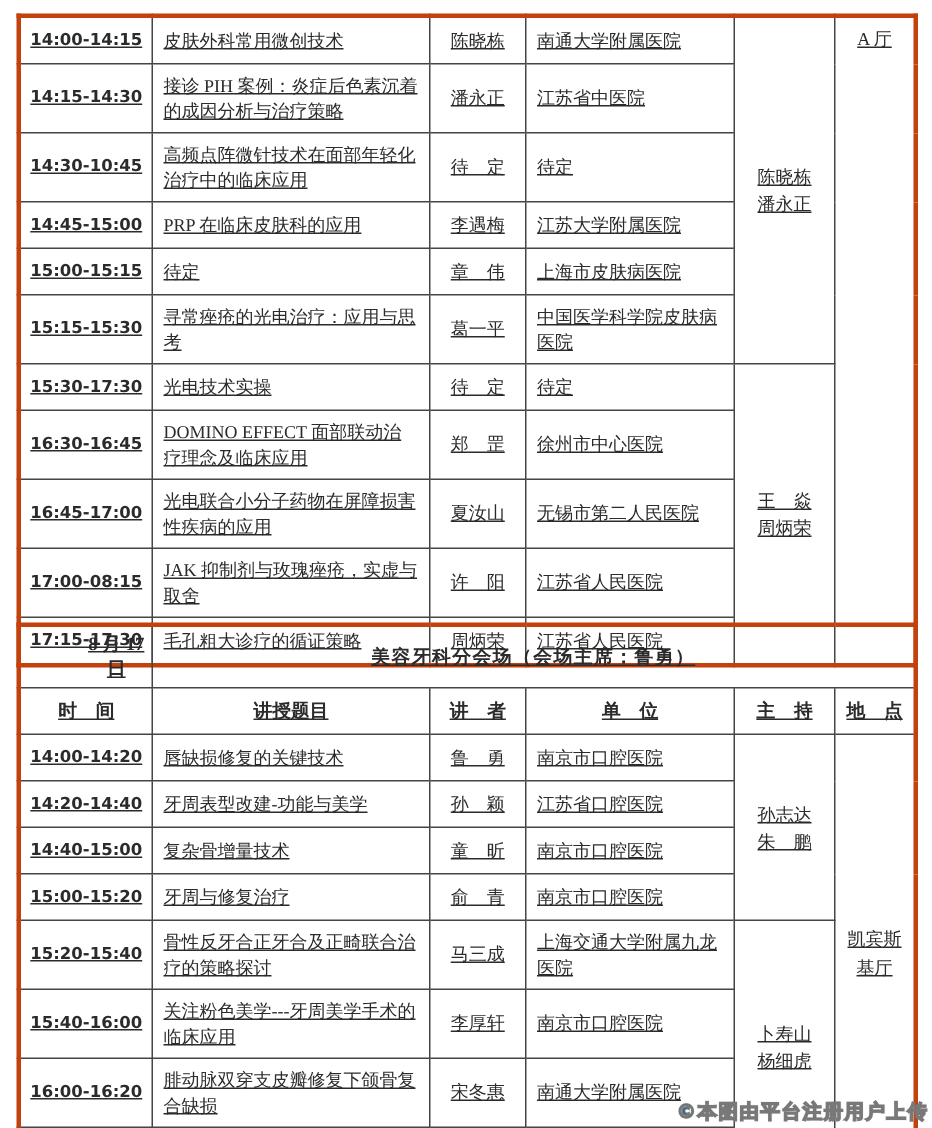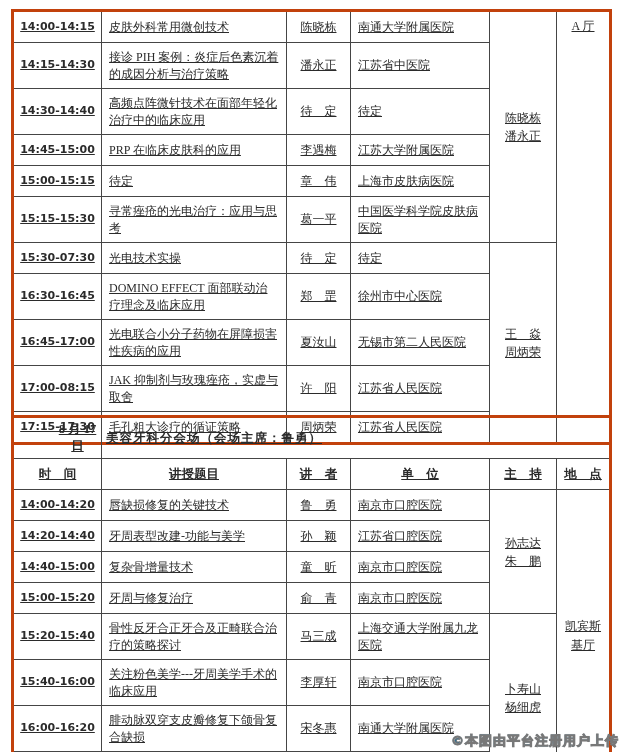--- a/index.html
+++ b/index.html
@@ -34,21 +34,21 @@
     white-space:nowrap;
   }
   .topic{text-align:left;padding:2px 7px;margin-top:27px;}
   .speaker{text-align:center;}
   .unit{text-align:left;padding:2px 7px;margin-top:39px;}
   .moderator{text-align:center;vertical-align:middle;}
   .moderator .mod-name{display:block;line-height:1.5;}
   .location{text-align:center;vertical-align:top;padding-top:6px;margin-top:44px;}
   .location2{text-align:center;vertical-align:middle;line-height:1.6;}
   .datecell{text-align:center;font-weight:bold;font-size:12.5px;padding-left:44px;}
-  .sessiontitle{text-align:left;font-weight:bold;font-size:12.5px;letter-spacing:1px;}
+  .sessiontitle{text-align:center;font-weight:bold;font-size:12.5px;letter-spacing:1px;}
   .colhead{font-weight:bold;font-size:12.5px;}
   #watermark{
     position:absolute;right:2px;bottom:2px;
     font-family:"DejaVu Sans", sans-serif;
     font-weight:bold;font-size:13px;letter-spacing:1px;
     color:#0369a1;
     -webkit-text-stroke:0.9px #787878;
     text-shadow:0 0 1px #8a8a8a;
     white-space:nowrap;
   }
@@ -77,21 +77,21 @@
       </td>
       <td class="location" rowspan="11">A 厅</td>
     </tr>
     <tr class="double">
       <td class="time">14:15-14:30</td>
       <td class="topic">接诊 PIH 案例：炎症后色素沉着的成因分析与治疗策略</td>
       <td class="speaker">潘永正</td>
       <td class="unit">江苏省中医院</td>
     </tr>
     <tr class="double">
-      <td class="time">14:30-14:40</td>
+      <td class="time">14:30-10:45</td>
       <td class="topic">高频点阵微针技术在面部年轻化治疗中的临床应用</td>
       <td class="speaker">待　定</td>
       <td class="unit">待定</td>
     </tr>
     <tr class="single">
       <td class="time">14:45-15:00</td>
       <td class="topic">PRP 在临床皮肤科的应用</td>
       <td class="speaker">李遇梅</td>
       <td class="unit">江苏大学附属医院</td>
     </tr>
@@ -101,21 +101,21 @@
       <td class="speaker">章　伟</td>
       <td class="unit">上海市皮肤病医院</td>
     </tr>
     <tr class="double">
       <td class="time">15:15-15:30</td>
       <td class="topic">寻常痤疮的光电治疗：应用与思考</td>
       <td class="speaker">葛一平</td>
       <td class="unit">中国医学科学院皮肤病医院</td>
     </tr>
     <tr class="single">
-      <td class="time">15:30-07:30</td>
+      <td class="time">15:30-17:30</td>
       <td class="topic">光电技术实操</td>
       <td class="speaker">待　定</td>
       <td class="unit">待定</td>
       <td class="moderator" rowspan="5">
         <span class="mod-name">王　焱</span>
         <span class="mod-name">周炳荣</span>
       </td>
     </tr>
     <tr class="double">
       <td class="time">16:30-16:45</td>

